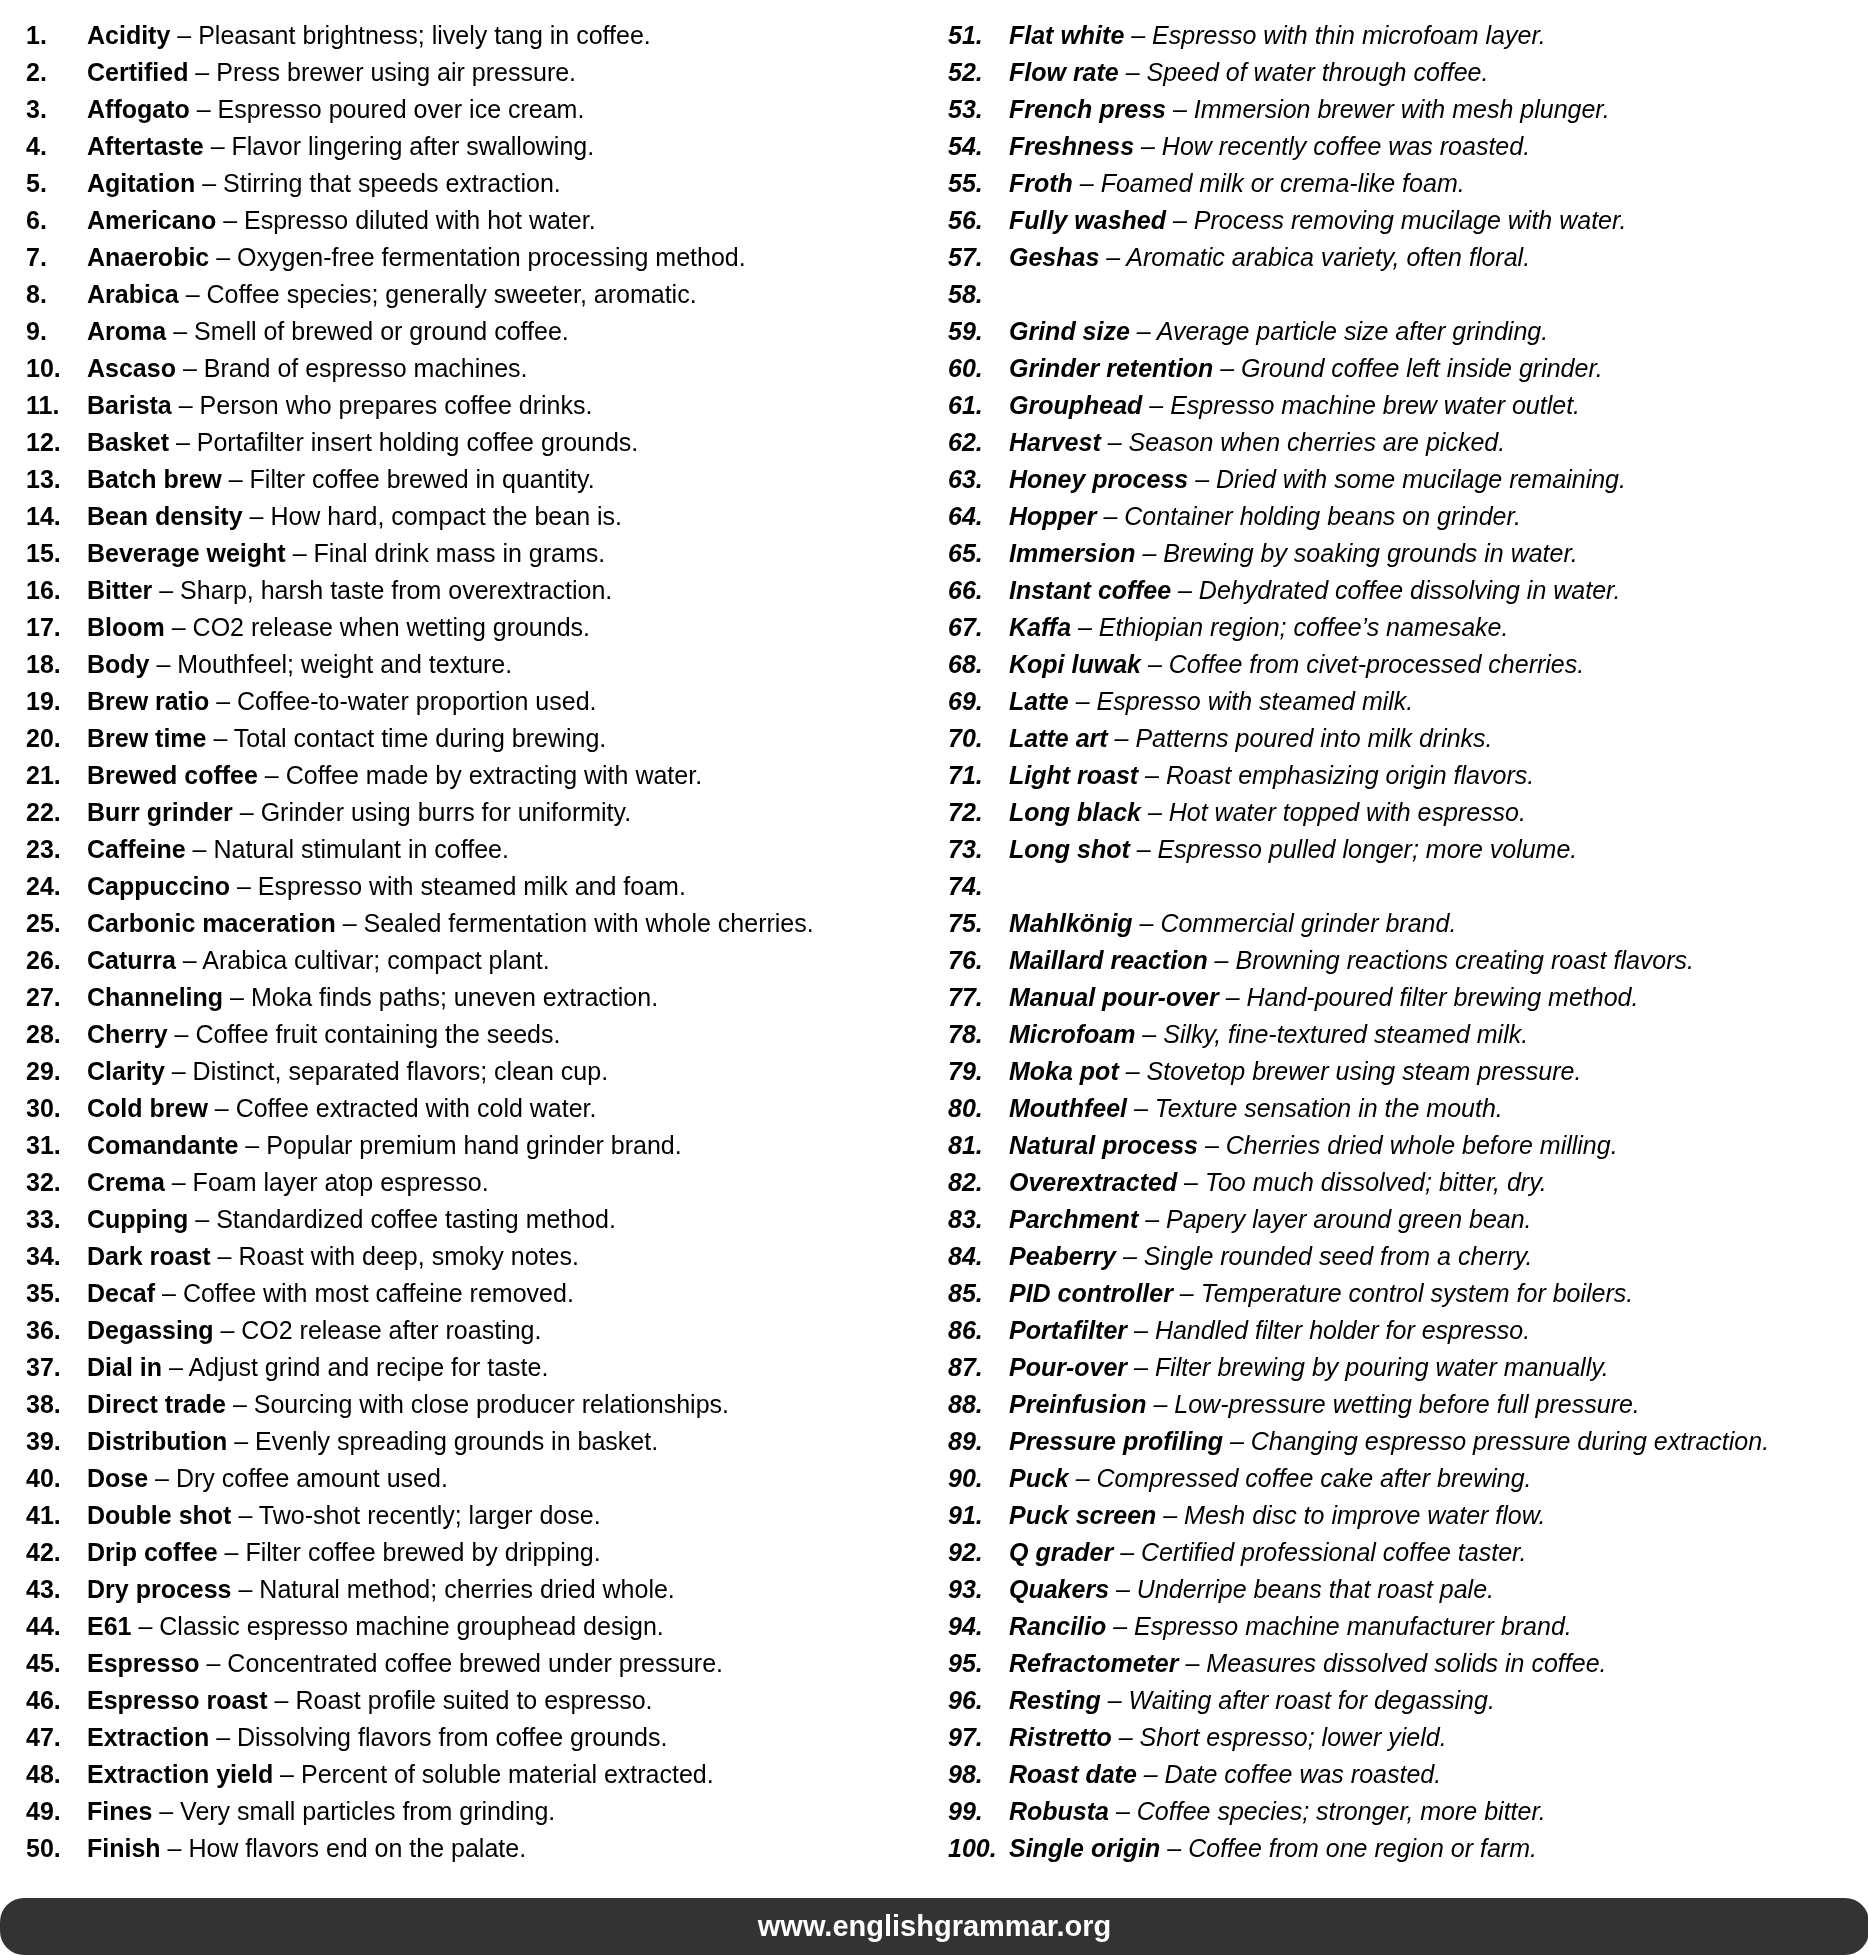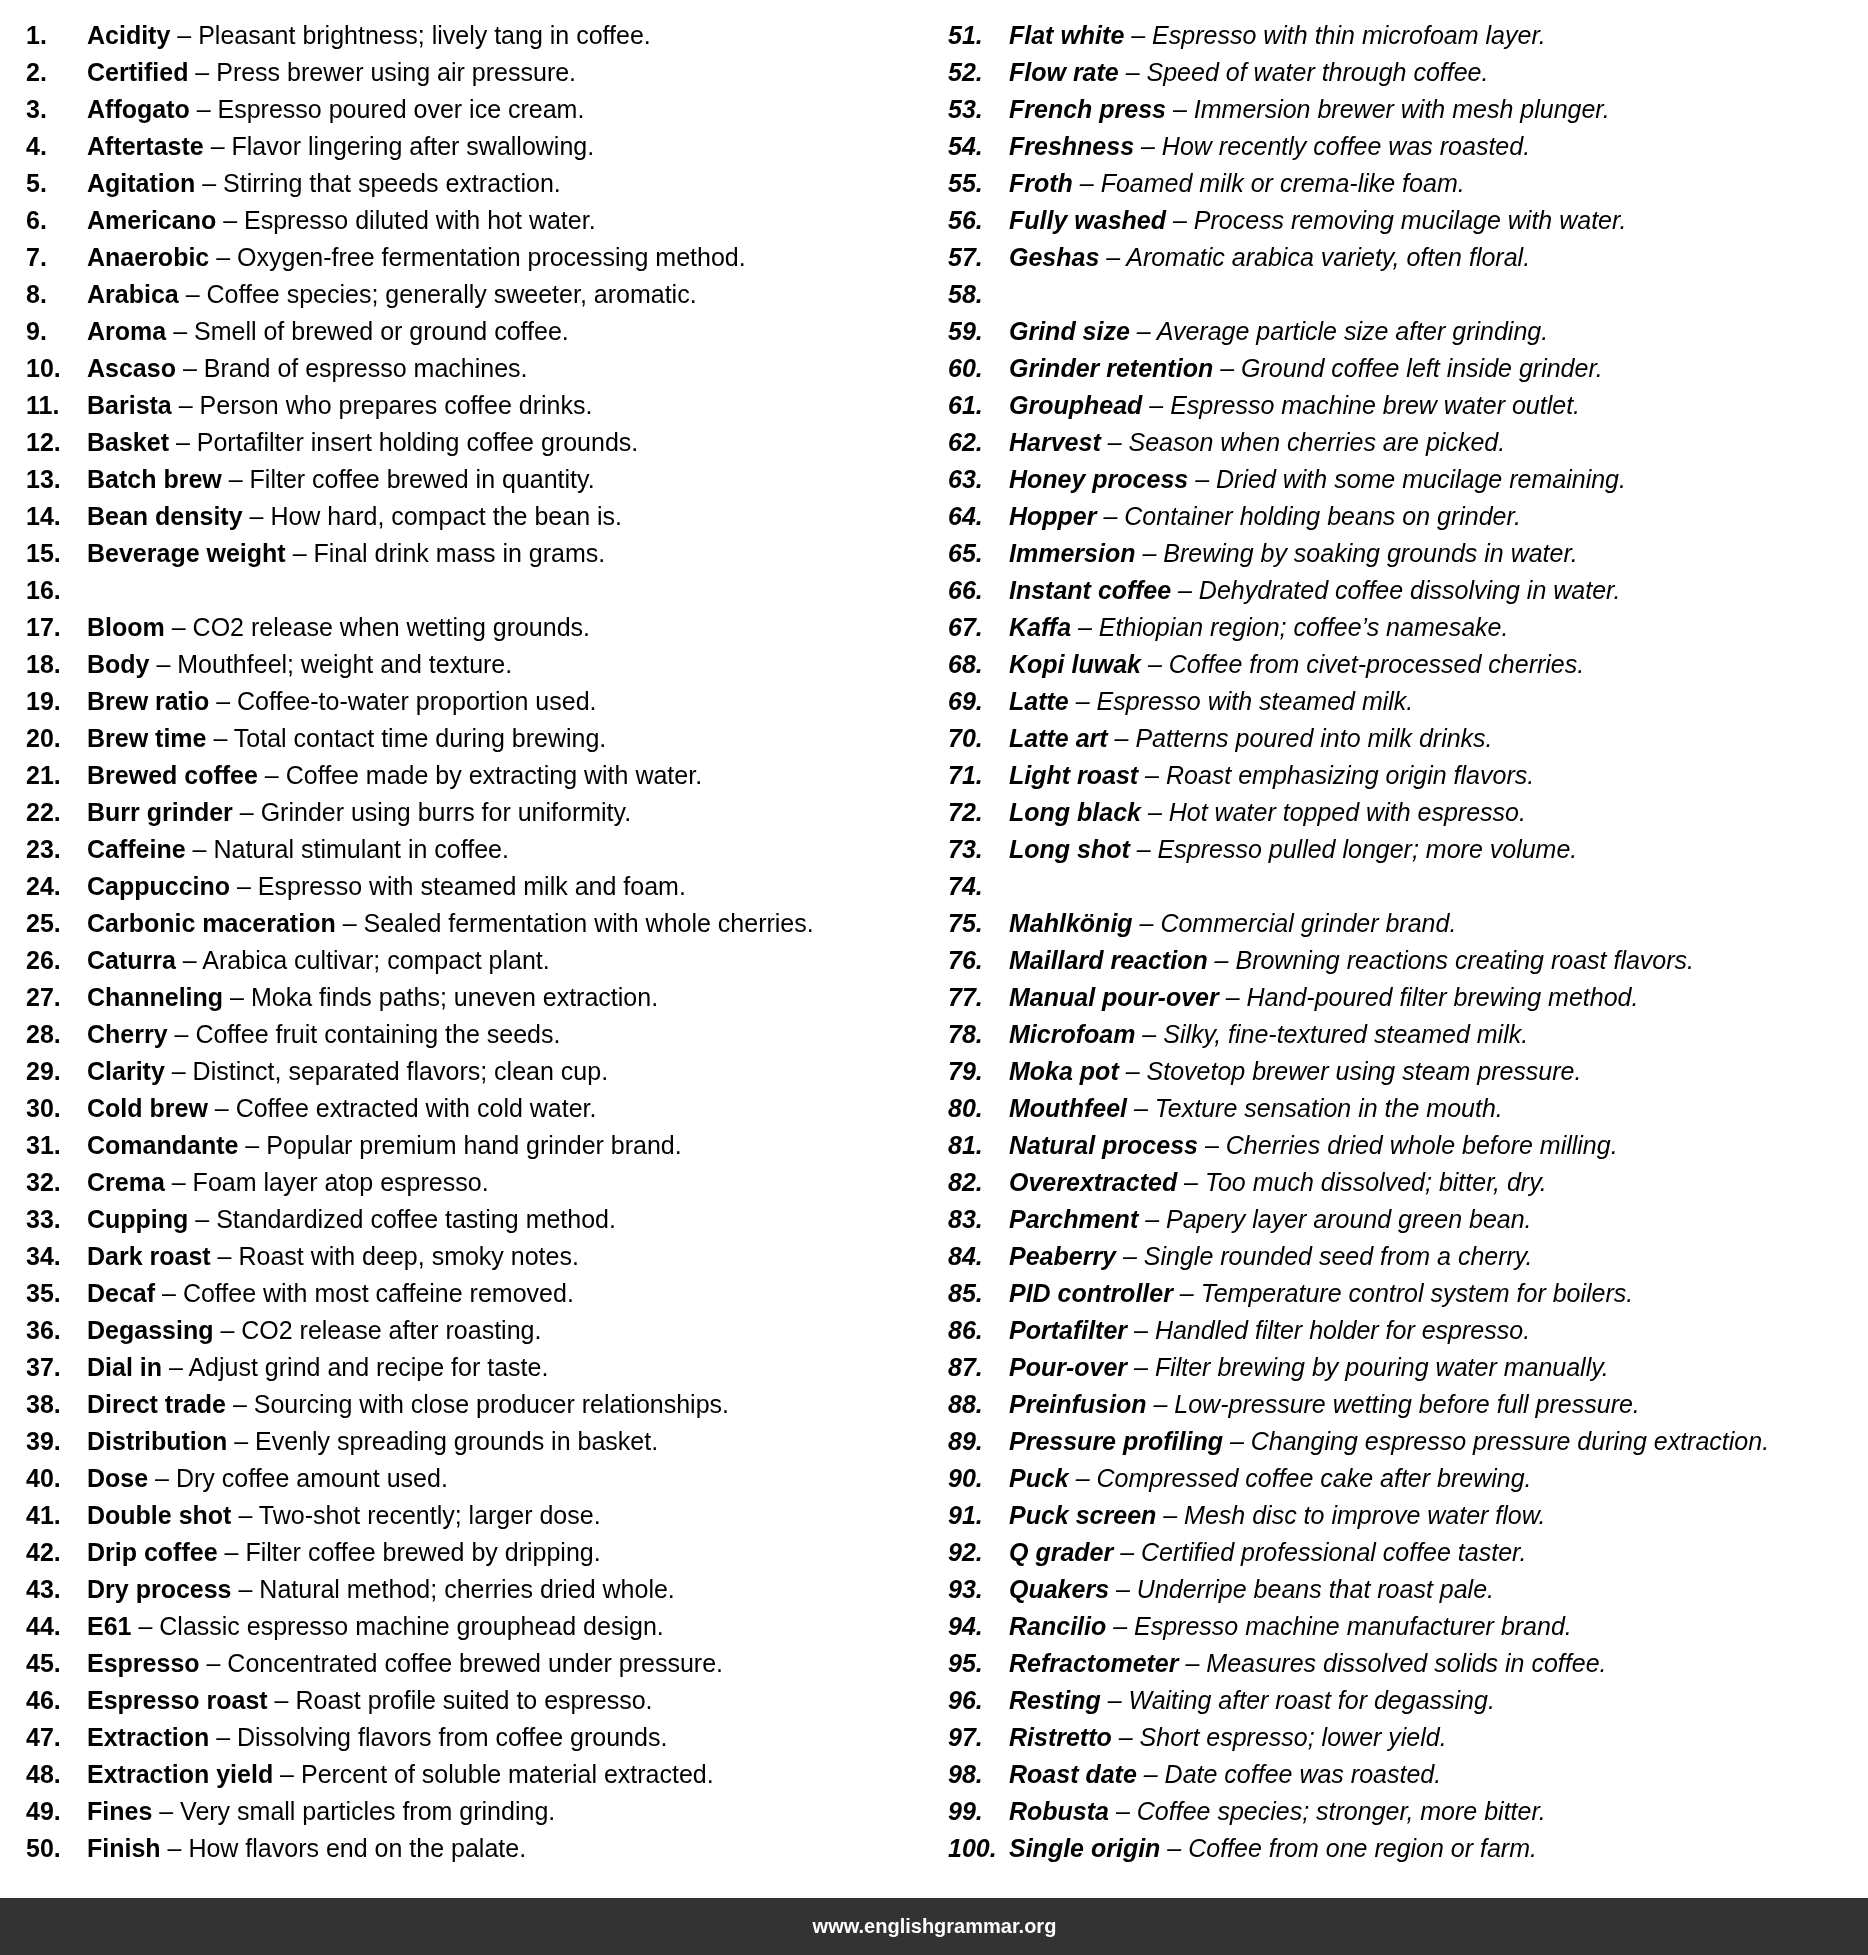--- a/index.html
+++ b/index.html
@@ -47,22 +47,23 @@
   }
   .footer {
     position: absolute;
     left: 0;
     top: 1898px;
     width: 1869px;
     height: 57px;
     display: flex;
     align-items: center;
     justify-content: center;
-    font-size: 20px;
+    font-size: 29px;
     font-weight: 700;
+    border-radius: 24px;
   }
 </style>
 </head>
 <body style="background: rgb(255, 255, 255); color: rgb(0, 0, 0);">
 
 <div class="columns">
   <div class="col left" id="col-left">
       <div class="item">
         <span class="num">1.</span>
         <span class="body"><strong class="term">Acidity</strong><span class="def"> – Pleasant brightness; lively tang in coffee.</span></span>
@@ -118,20 +119,21 @@
       <div class="item">
         <span class="num">14.</span>
         <span class="body"><strong class="term">Bean density</strong><span class="def"> – How hard, compact the bean is.</span></span>
       </div>
       <div class="item">
         <span class="num">15.</span>
         <span class="body"><strong class="term">Beverage weight</strong><span class="def"> – Final drink mass in grams.</span></span>
       </div>
       <div class="item">
         <span class="num">16.</span>
+        <span class="body"><strong class="term">Bitter</strong><span class="def"> – Sharp, harsh taste from overextraction.</span></span>
       </div>
       <div class="item">
         <span class="num">17.</span>
         <span class="body"><strong class="term">Bloom</strong><span class="def"> – CO2 release when wetting grounds.</span></span>
       </div>
       <div class="item">
         <span class="num">18.</span>
         <span class="body"><strong class="term">Body</strong><span class="def"> – Mouthfeel; weight and texture.</span></span>
       </div>
       <div class="item">

